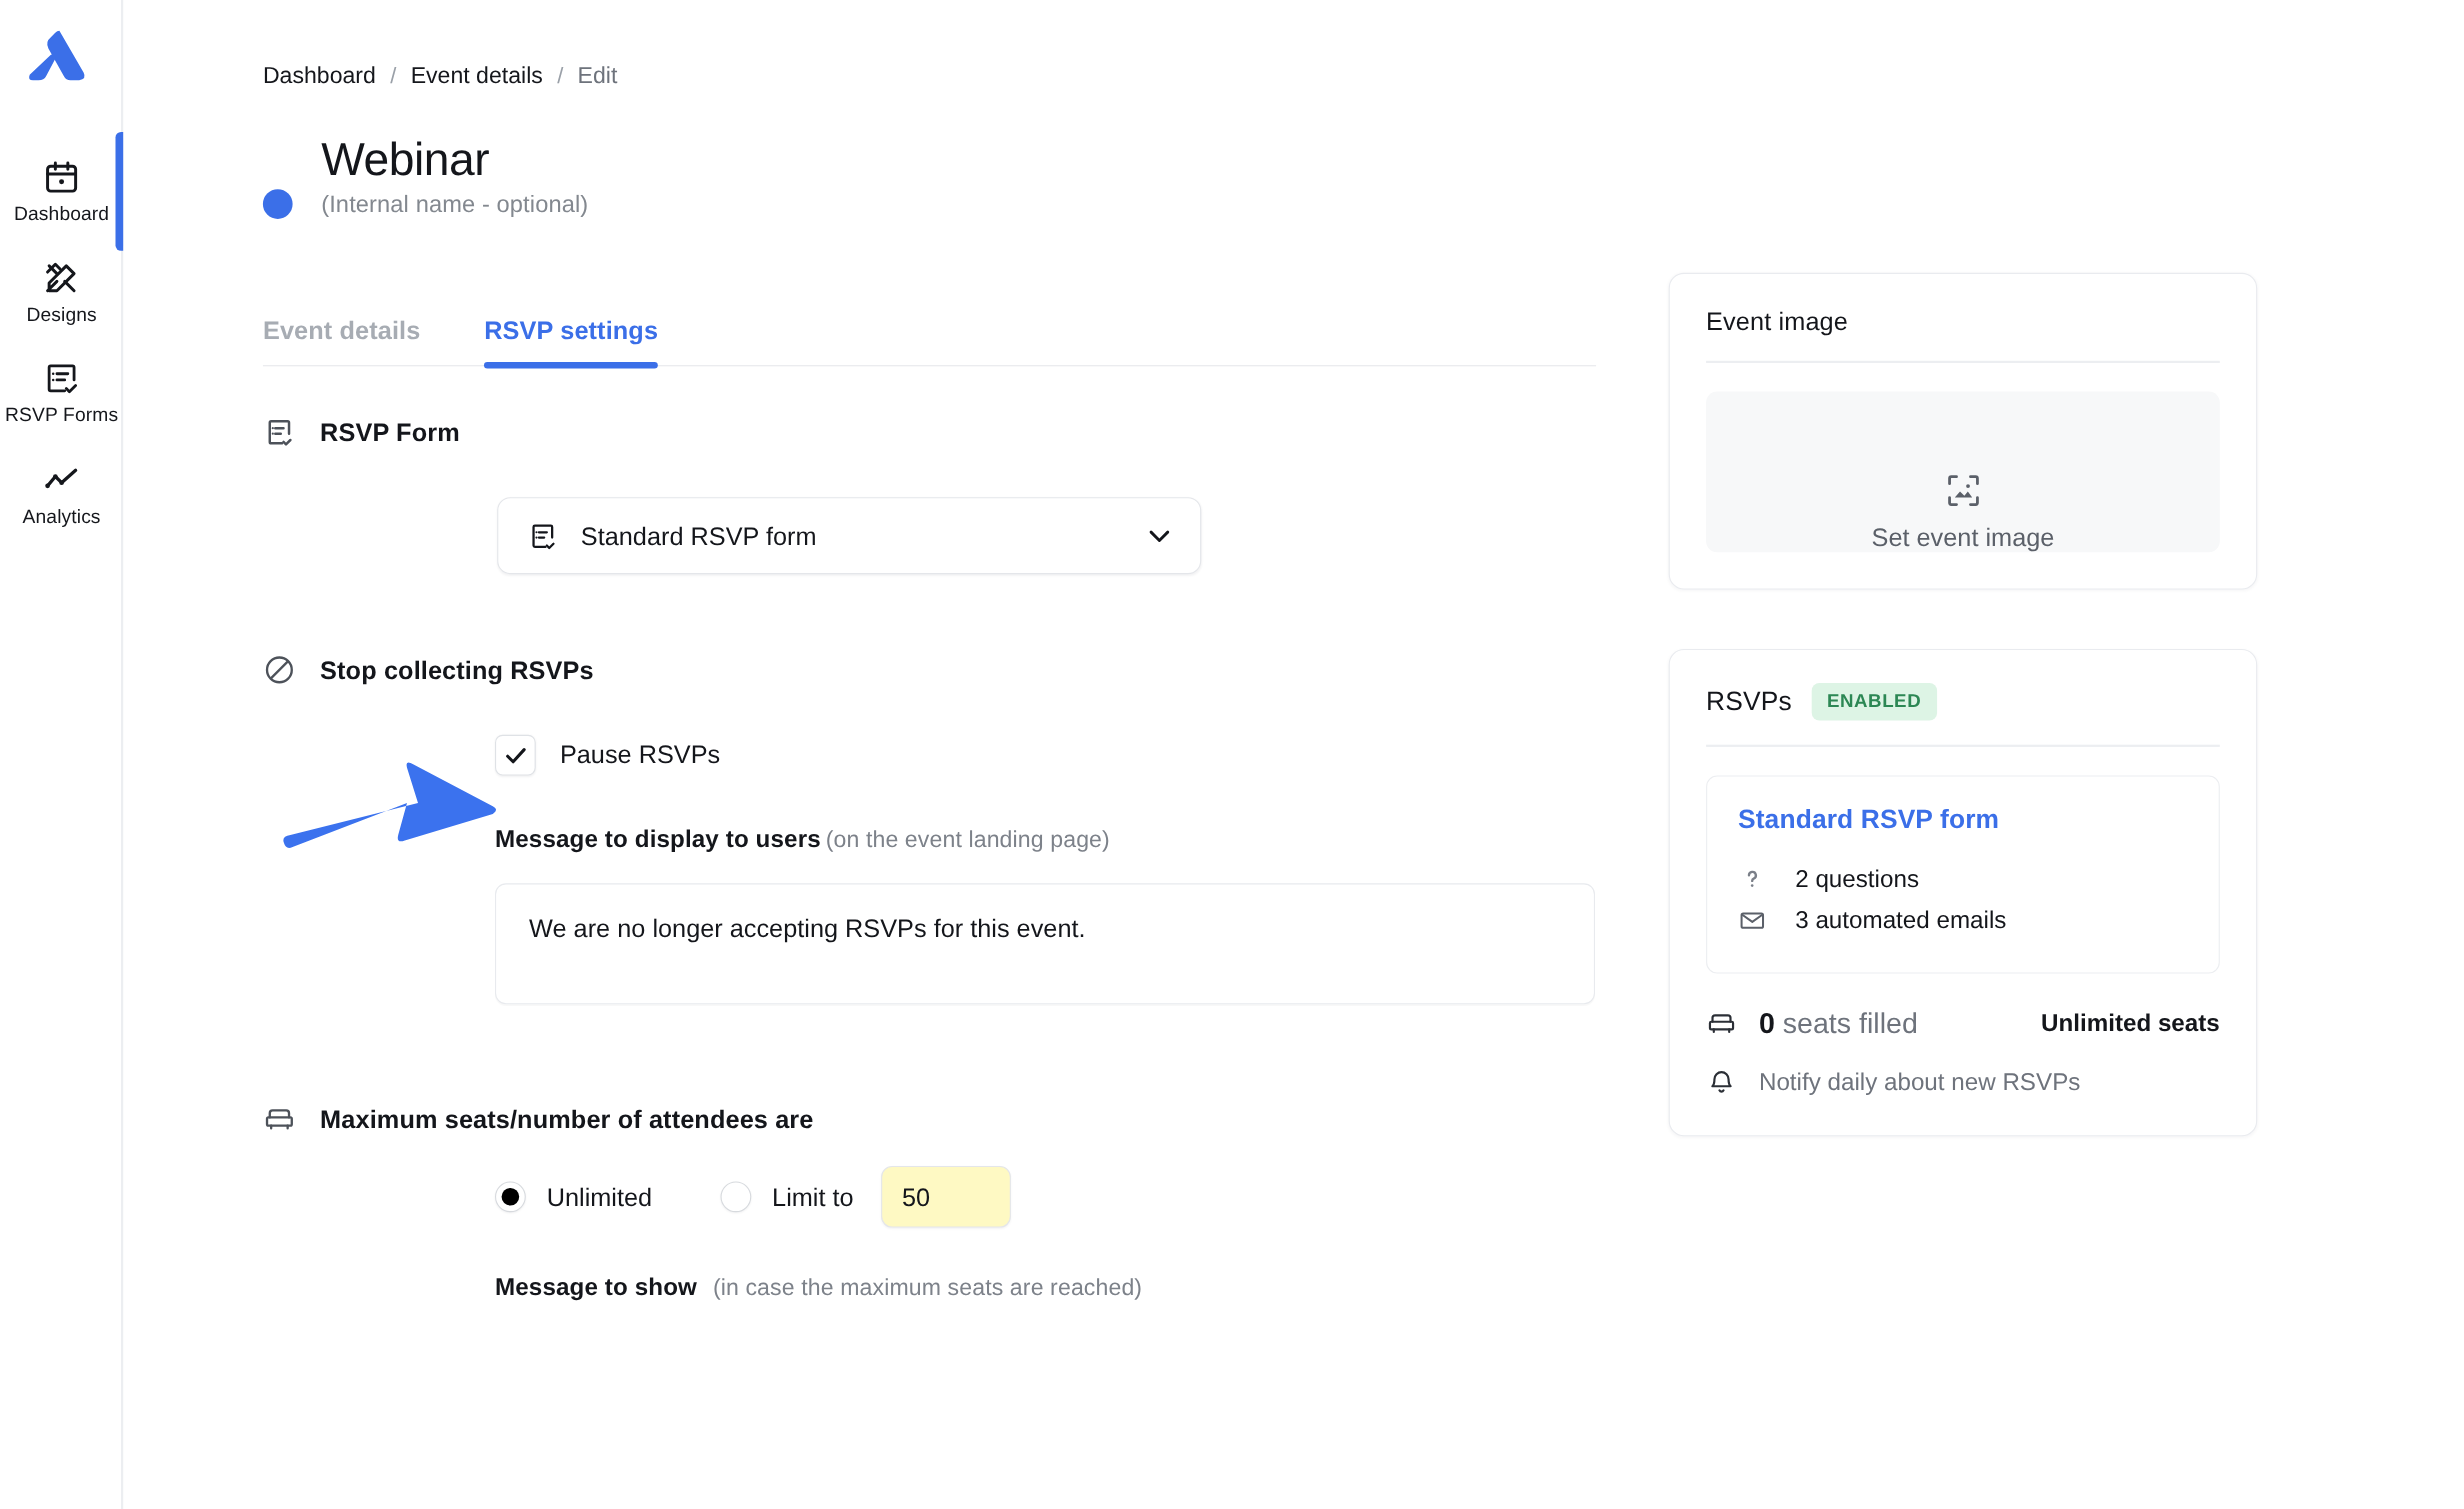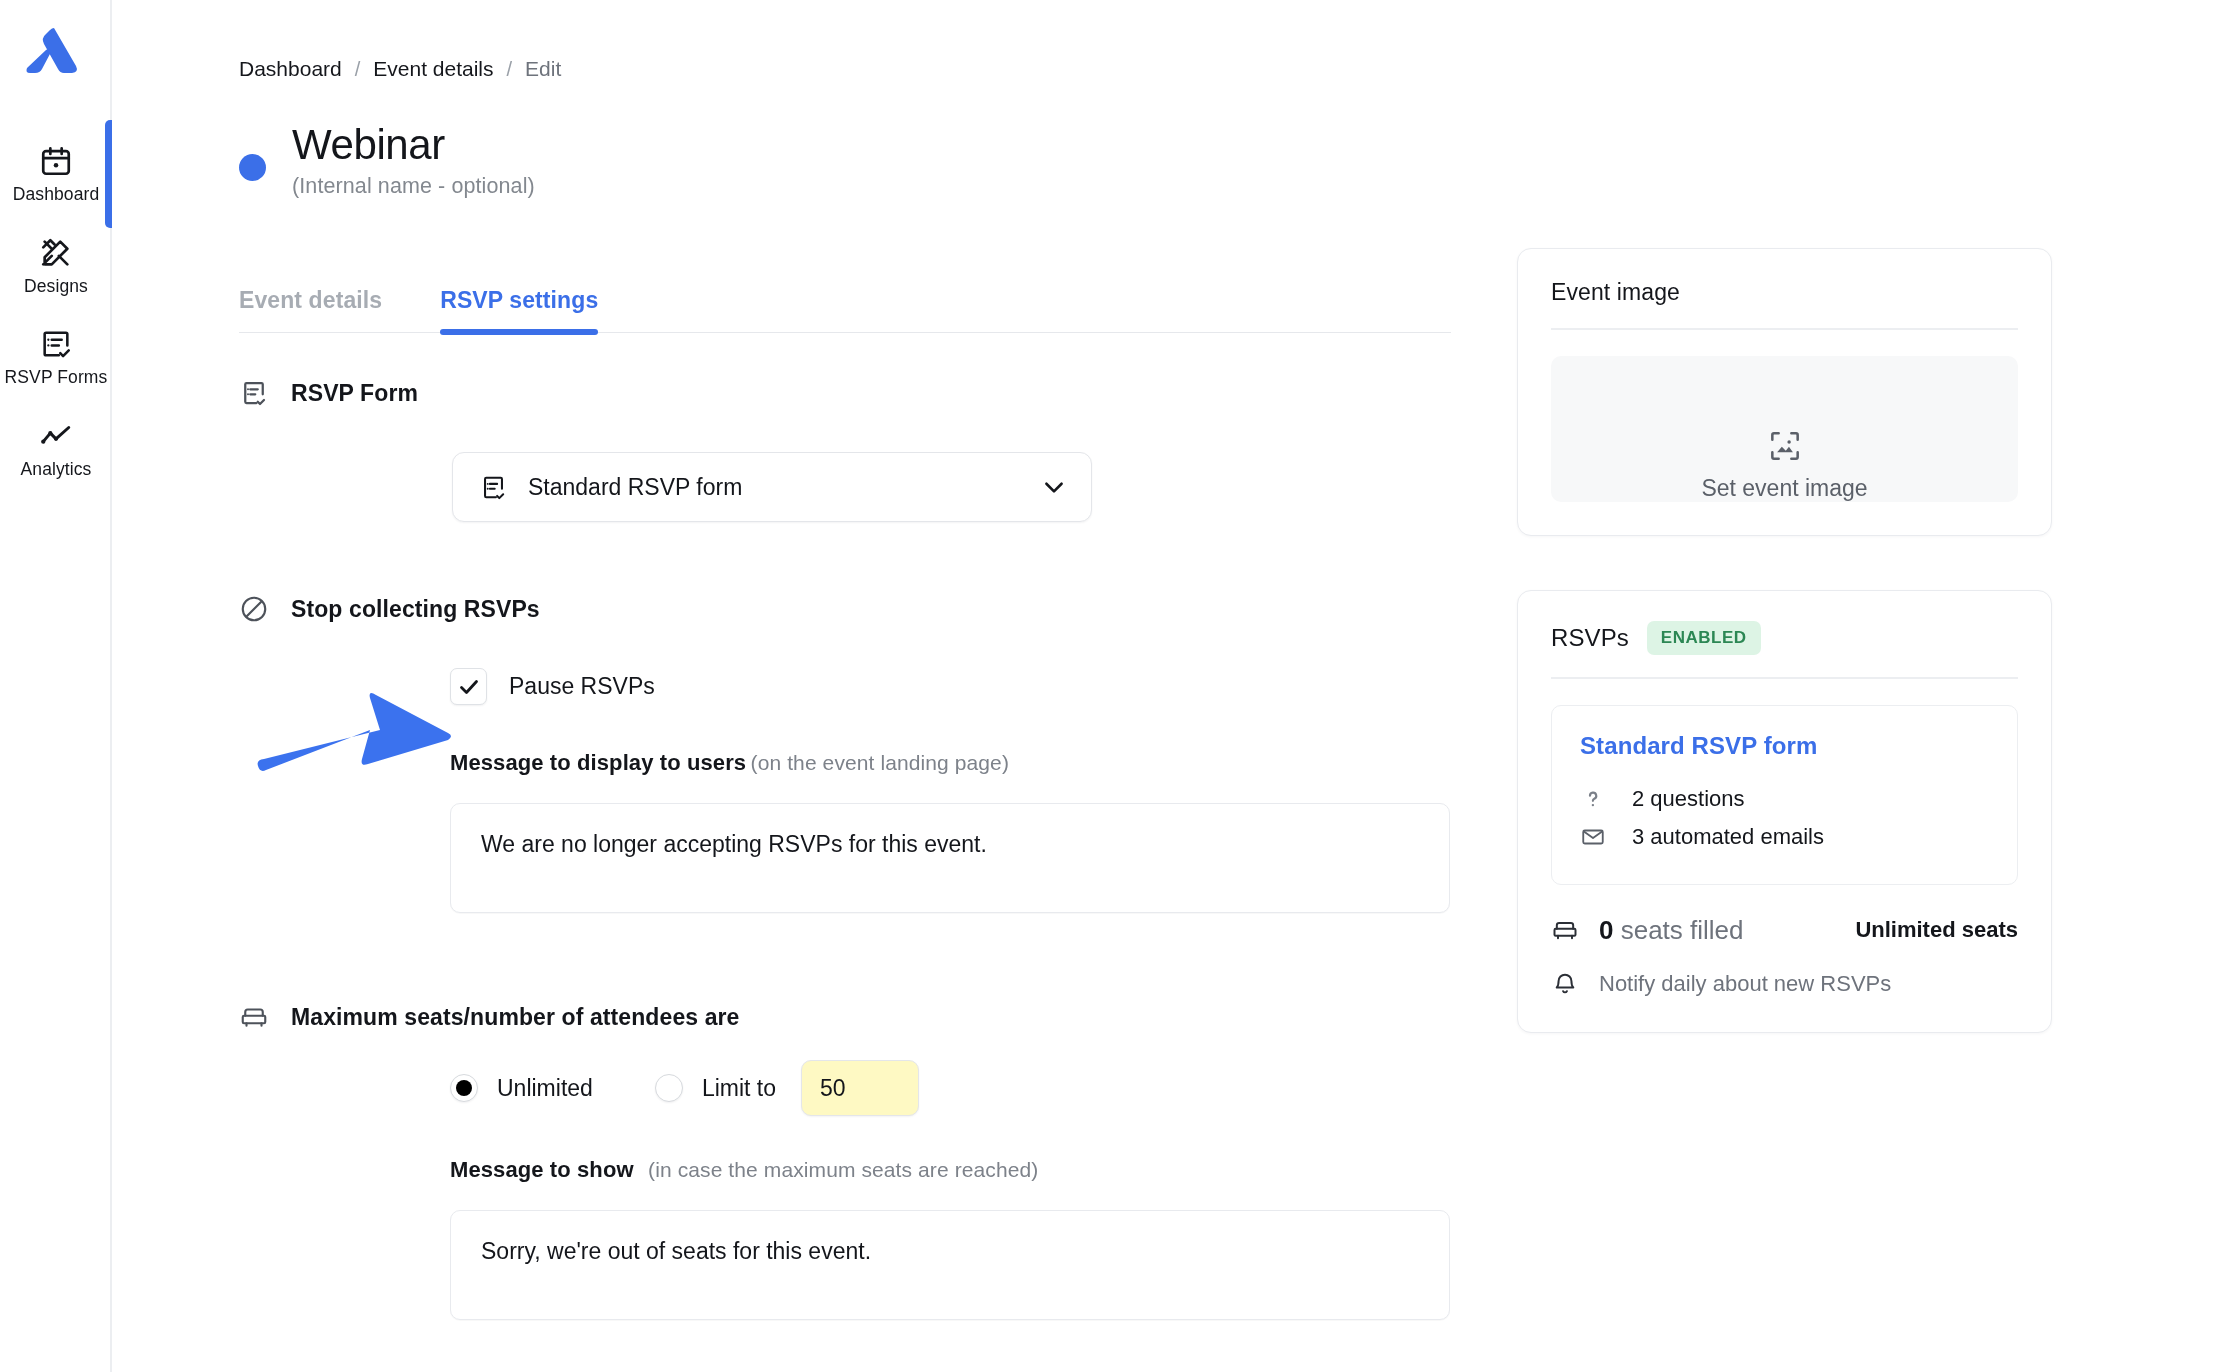--- a/index.html
+++ b/index.html
@@ -57,21 +57,21 @@
     position: absolute; left: 127px; top: 58px;
     display: flex; align-items: center; gap: 13px;
     font-size: 21px; line-height: 1;
   }
   .crumb { color: #15171c; cursor: pointer; }
   .crumb.last { color: #6e737c; }
   .crumb-sep { color: #9aa0a8; font-size: 20px; }
 
   .title-row {
     position: absolute; left: 127px; top: 122px;
-    display: flex; align-items: center; gap: 26px;
+    display: flex; align-items: flex-end; gap: 26px;
   }
   .title-dot {
     width: 27px; height: 27px; border-radius: 50%;
     background: #3b6fe8; margin-top: 13px; flex: 0 0 27px;
   }
   .title-main { display: flex; flex-direction: column; gap: 6px; }
   .title-main .h1 {
     font-size: 42px; font-weight: 400; color: #14161b; letter-spacing: -0.4px;
     line-height: 1.1;
   }
@@ -429,23 +429,20 @@
         </label>
         <div class="num-input">50</div>
       </div>
     </div>
 
     <div class="section" style="left:338px; top:1157px;">
       <span class="field-label">Message to show</span>
       <span class="field-hint" style="margin-left:10px;">(in case the maximum seats are reached)</span>
     </div>
 
-    <div class="section" style="left:338px; top:1210px;">
-      <div class="textarea">Sorry, we're out of seats for this event.</div>
-    </div>
 
     <aside class="side" style="top:248px;">
       <div class="card">
         <div class="card-title">Event image</div>
         <div class="card-divider"></div>
         <div class="imgdrop">
           <span class="iicon">
             <svg viewBox="0 0 24 24" width="38" height="38" fill="none" stroke="#5b6069" stroke-width="1.6" stroke-linecap="round" stroke-linejoin="round">
               <path d="M4 8V5a1 1 0 0 1 1-1h3M16 4h3a1 1 0 0 1 1 1v3M20 16v3a1 1 0 0 1-1 1h-3M8 20H5a1 1 0 0 1-1-1v-3"></path>
               <path d="M7 16l3-3.5L12.5 15l2-2.5L17 16z" fill="#5b6069" stroke="none"></path>

